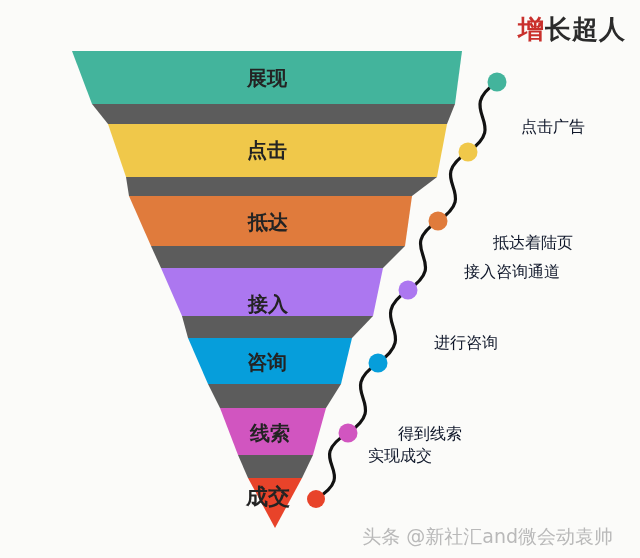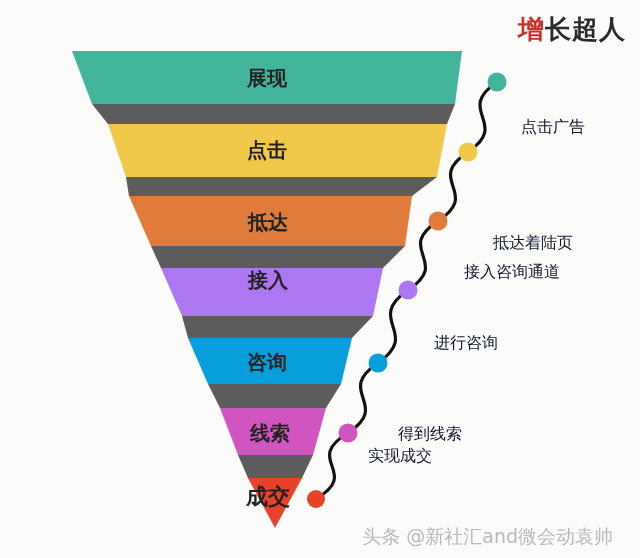--- a/index.html
+++ b/index.html
@@ -107,21 +107,21 @@
       <circle cx="408" cy="290" r="9.5" fill="#ac77f0"></circle>
       <circle cx="378" cy="363" r="9.5" fill="#069edb"></circle>
       <circle cx="348" cy="433" r="9.5" fill="#d155c0"></circle>
       <circle cx="316" cy="499" r="9" fill="#e8432a"></circle>
     </svg>
 
   <div id="band-labels">
       <div class="band-label" style="left: 267px; top: 78px;">展现</div>
       <div class="band-label" style="left: 267px; top: 150px;">点击</div>
       <div class="band-label" style="left: 268px; top: 222px;">抵达</div>
-      <div class="band-label" style="left: 268px; top: 280px; text-align: right;">接入</div>
+      <div class="band-label" style="left: 268px; top: 304px; text-align: right;">接入</div>
       <div class="band-label" style="left: 267px; top: 362px;">咨询</div>
       <div class="band-label" style="left: 270px; top: 433px;">线索</div>
       <div class="band-label deal" style="left: 268px; top: 497px;">成交</div>
     </div>
   <div id="anno-labels">
       <div class="anno-label" style="left: 521px; top: 117px;">点击广告</div>
       <div class="anno-label" style="left: 493px; top: 194px; margin-top: 39px;">抵达着陆页</div>
       <div class="anno-label" style="left: 464px; top: 262px;">接入咨询通道</div>
       <div class="anno-label" style="left: 434px; top: 333px;">进行咨询</div>
       <div class="anno-label" style="left: 398px; top: 404px; margin-top: 20px;">得到线索</div>

